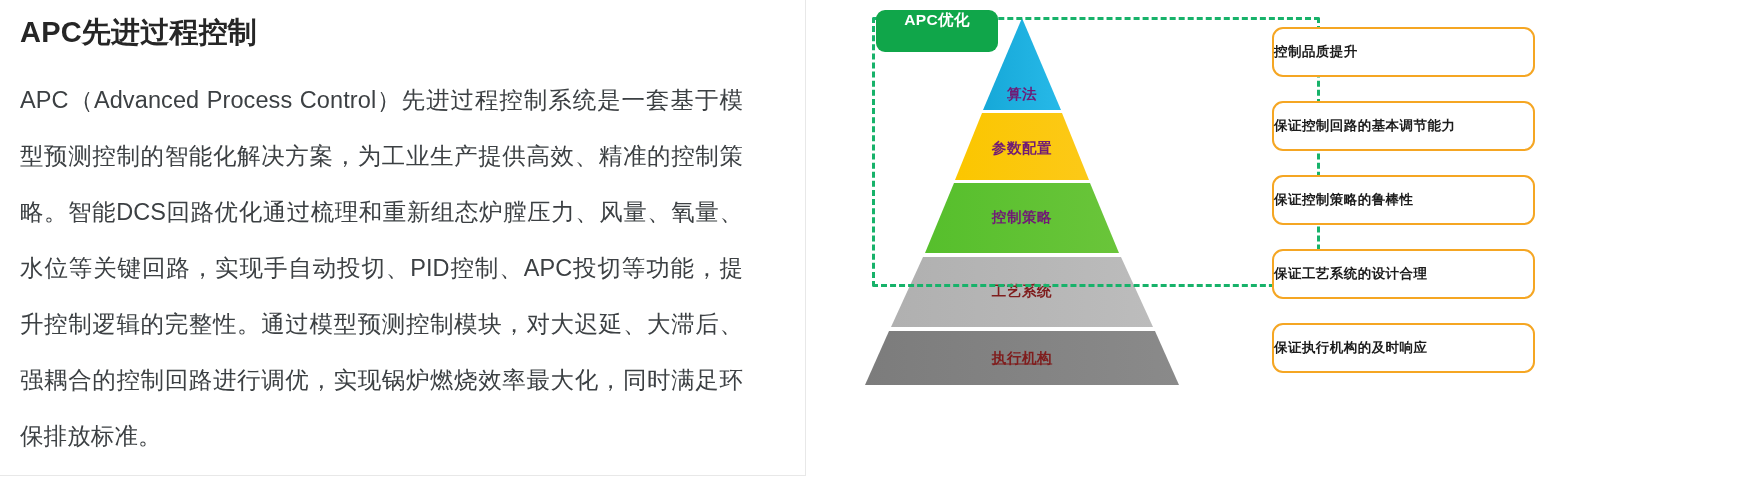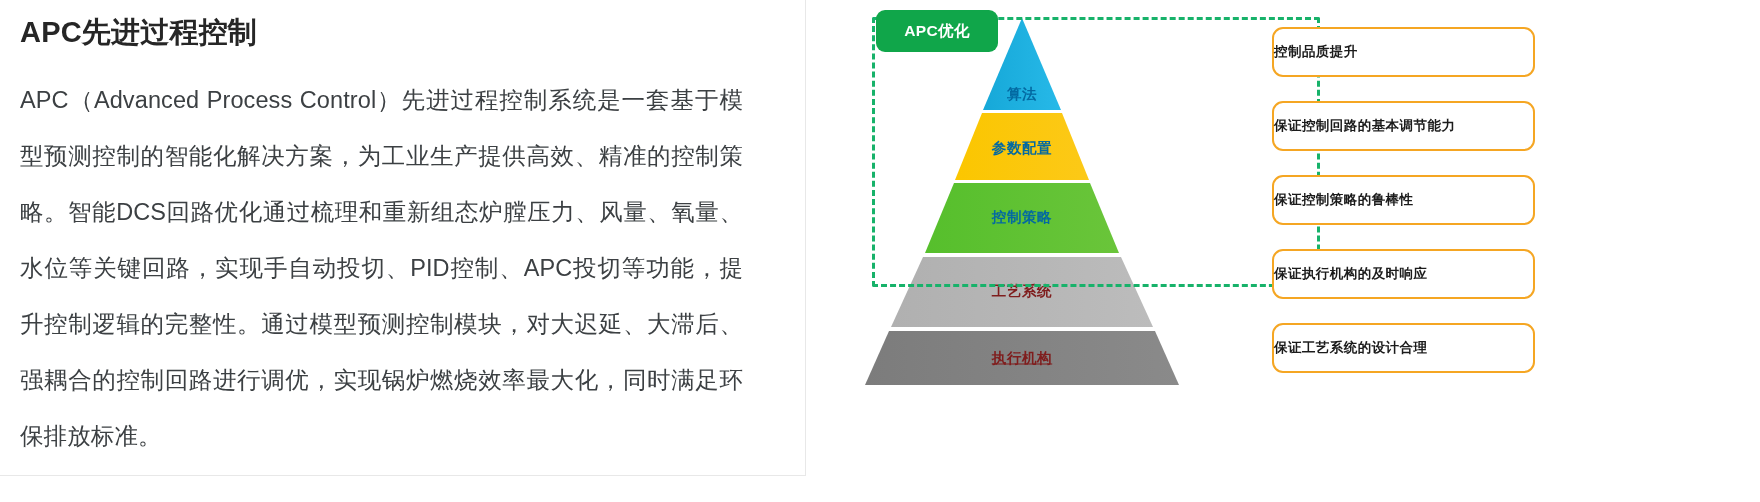--- a/index.html
+++ b/index.html
@@ -66,21 +66,21 @@
     position: absolute;
     left: 0;
     top: 0;
     width: 560px;
     height: 502px;
   }
   .tier-label {
     position: absolute;
     font-size: 14.5px;
     font-weight: bold;
-    color: #0369a1;
+    color: #701a75;
     letter-spacing: 0.6px;
     white-space: nowrap;
     transform: translate(-50%, -50%);
     pointer-events: none;
   }
   .tier-label.dark-bg { color: #7f1d1d; }
 
   
   #scope-box {
     position: absolute;
@@ -100,21 +100,21 @@
     top: 10px;
     width: 122px;
     height: 42px;
     background: #10a64a;
     border-radius: 9px;
     color: #ffffff;
     font-size: 15.5px;
     font-weight: bold;
     letter-spacing: 0.4px;
     display: flex;
-    align-items: center;
+    align-items: flex-start;
     justify-content: center;
   }
 
   
   #cards-column {
     position: absolute;
     left: 1272px;
     top: 0;
     width: 488px;
     height: 502px;
@@ -204,20 +204,20 @@
     <div class="info-card">
       <span class="info-card-label">控制品质提升</span>
     </div>
     <div class="info-card">
       <span class="info-card-label">保证控制回路的基本调节能力</span>
     </div>
     <div class="info-card">
       <span class="info-card-label">保证控制策略的鲁棒性</span>
     </div>
     <div class="info-card">
+      <span class="info-card-label">保证工艺系统的设计合理</span>
+    </div>
+    <div class="info-card">
       <span class="info-card-label">保证执行机构的及时响应</span>
     </div>
-    <div class="info-card">
-      <span class="info-card-label">保证工艺系统的设计合理</span>
-    </div>
   </section>
 
 </div>
 
 </body></html>

